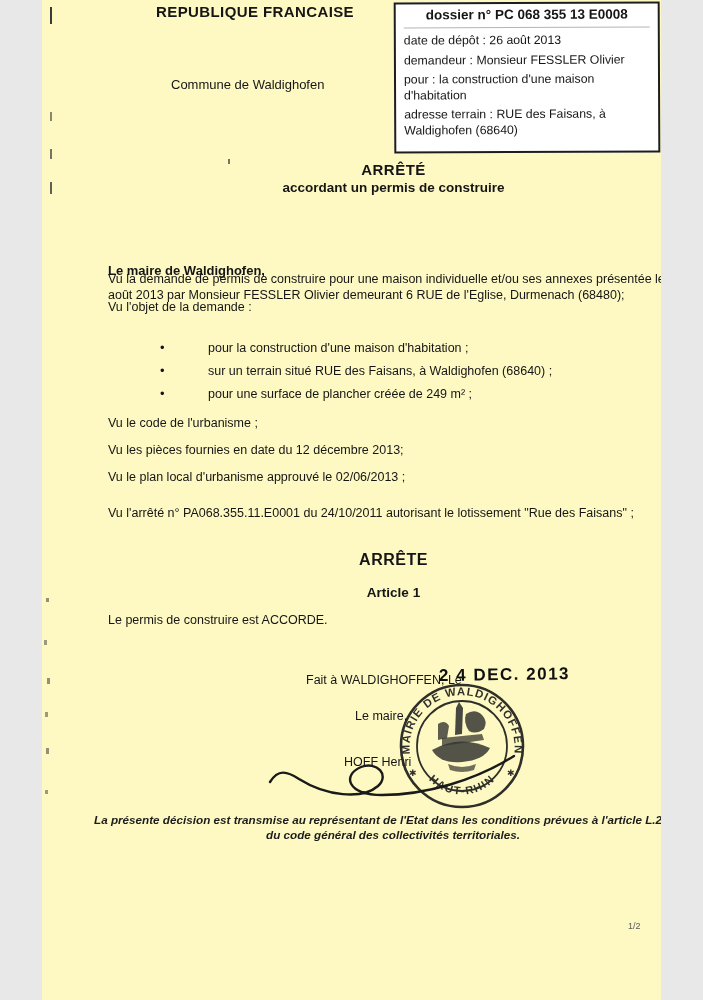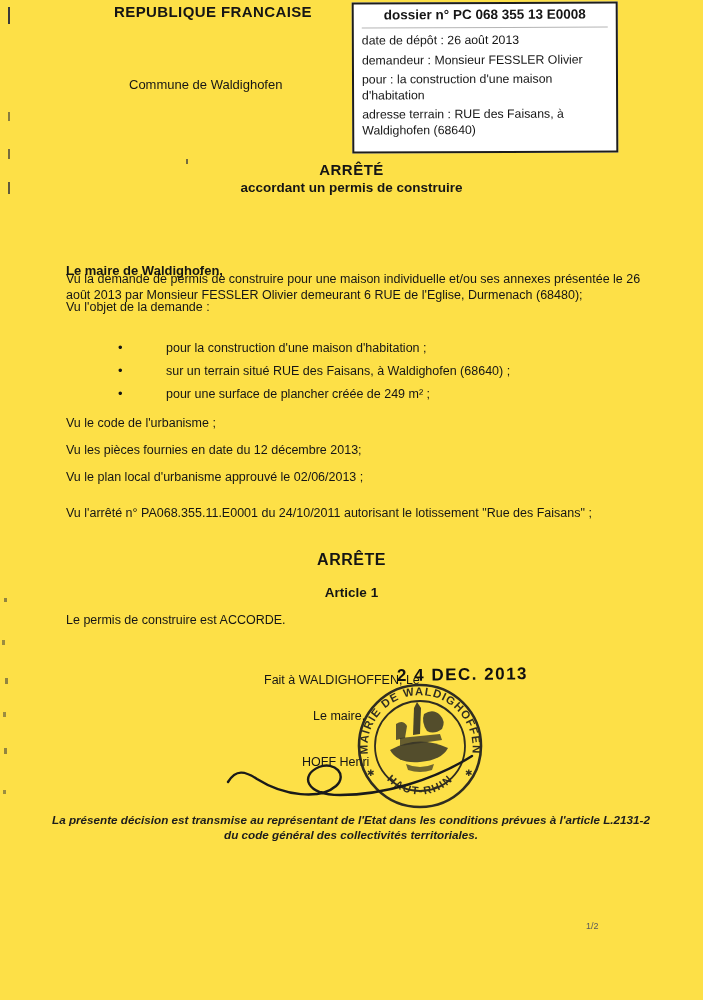--- a/index.html
+++ b/index.html
@@ -1,17 +1,17 @@
 <!DOCTYPE html>
 <html lang="fr"><head>
 <meta charset="utf-8">
 <style>
   html,body{margin:0;padding:0;background:#e8e8e8;}
   .page{
-    position:relative;width:703px;height:1000px;background:#fde047;
+    position:relative;width:619px;height:1000px;background:#fef9c3;
     font-family:"Liberation Sans","DejaVu Sans",sans-serif;color:#151515;
     overflow:hidden;margin:0 auto;
   }
   .abs{position:absolute;}
   
   .republic{left:114px;top:3px;font-size:15px;font-weight:bold;letter-spacing:.4px;}
   .commune{left:129px;top:77px;font-size:13px;}
   
   .dossier-box{
     left:352px;top:2px;width:266px;height:151px;

